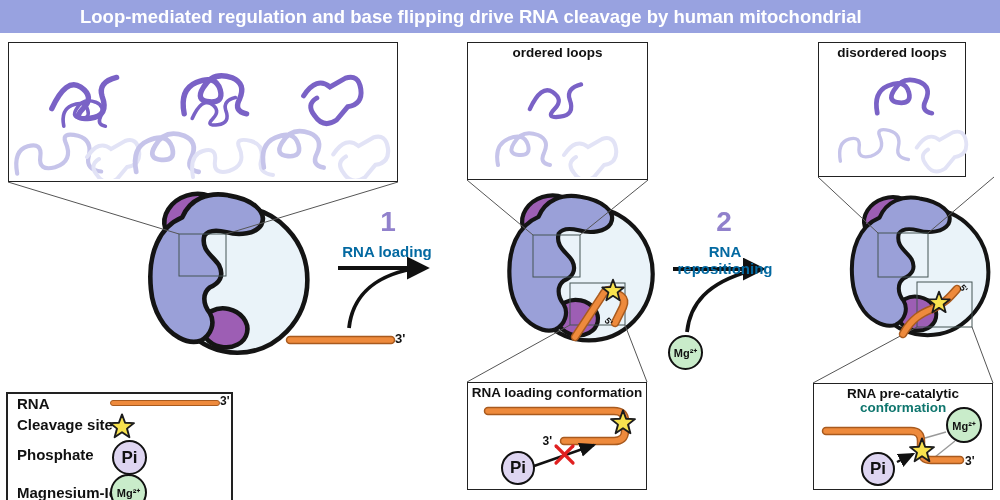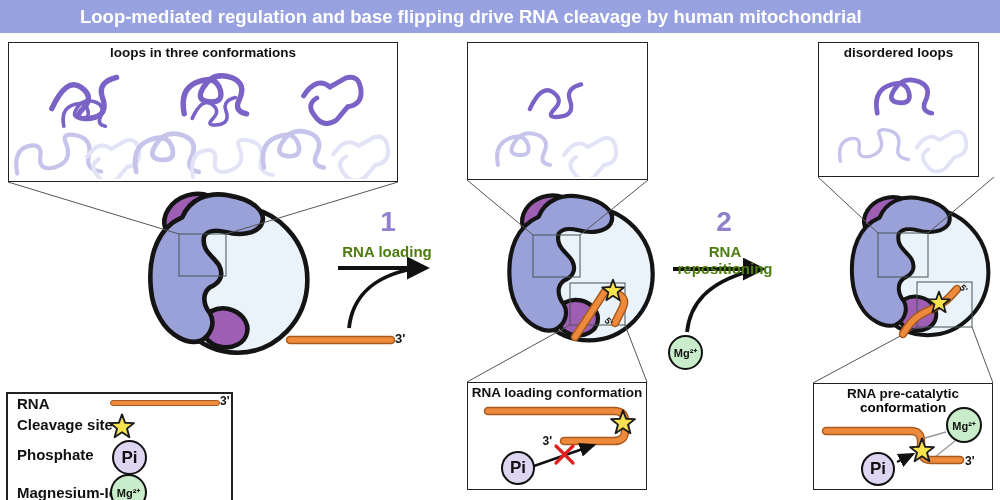--- a/index.html
+++ b/index.html
@@ -17,24 +17,24 @@
   .titlebar{position:absolute;left:0;top:0;width:1000px;height:33px;
     background:var(--titlebar_bg);color:var(--title_text);
     font-size:18.5px;font-weight:700;line-height:33px;white-space:nowrap;
     overflow:hidden;padding-left:80px;z-index:4}
   .baseSvg{position:absolute;left:0;top:0;z-index:1}
   .panel{position:absolute;background:#fff;border:1.8px solid var(--box_border);z-index:2}
   .panel svg{position:absolute;left:0;top:0}
   .ptitle{position:absolute;top:2px;left:0;right:0;text-align:center;
     font-size:13.5px;font-weight:700;color:#111;z-index:3}
   .ptitle2{position:absolute;top:16px;left:0;right:0;text-align:center;
-    font-size:13.5px;font-weight:700;color:#000000;z-index:3}
+    font-size:13.5px;font-weight:700;color:#0f766e;z-index:3}
   .stepnum{position:absolute;font-size:28px;font-weight:700;color:var(--step_number);
     text-align:center;z-index:3}
-  .steplabel{position:absolute;font-size:15px;font-weight:700;color:#4d7c0f;
+  .steplabel{position:absolute;font-size:15px;font-weight:700;color:#0369a1;
     text-align:center;z-index:3}
   .prime{position:absolute;font-size:13px;font-weight:700;color:#111;z-index:3}
   .circ{position:absolute;border-radius:50%;border:2.5px solid #111;
     display:flex;align-items:center;justify-content:center;
     font-weight:700;color:#111;z-index:3}
   .circ.pi{background:var(--pi_fill);font-size:17px}
   .circ.mg{background:var(--mg_fill);font-size:11px}
   .leg-label{position:absolute;left:9px;font-size:15px;font-weight:700;color:#111}
   .leg-rna-line{position:absolute;left:102px;top:6px;width:110px;height:6px;
     background:var(--rna);border:1px solid var(--rna_edge);border-radius:3px}
@@ -150,32 +150,32 @@
     <use href="#sq1" class="lp-dark" transform="translate(168,18) scale(1.2)"></use>
     <use href="#sq2" class="lp-dark" transform="translate(180,45) scale(0.8)"></use>
     <use href="#sq4" class="lp-dark" transform="translate(288,22) scale(1.1)"></use>
     <use href="#sq3" class="lp-l1" transform="translate(4,76) scale(1.05)"></use>
     <use href="#sq4" class="lp-l2" transform="translate(72,86) scale(1.0)"></use>
     <use href="#sq1" class="lp-l1" transform="translate(120,76) scale(1.2)"></use>
     <use href="#sq3" class="lp-l2" transform="translate(180,82) scale(1.0)"></use>
     <use href="#sq1" class="lp-l1" transform="translate(248,74) scale(1.15)"></use>
     <use href="#sq4" class="lp-l2" transform="translate(318,82) scale(1.05)"></use>
   </svg>
-  <div class="ptitle">loops in three conformations</div>
 </div>
 
 <div class="panel" style="left:467px;top:42px;width:181px;height:138px">
   <svg width="177" height="134" viewBox="0 0 177 134">
     <use href="#sq2" class="lp-dark" transform="translate(58,30) scale(0.95)"></use>
     <use href="#sq1" class="lp-l1" transform="translate(24,78) scale(1.0)"></use>
     <use href="#sq4" class="lp-l2" transform="translate(90,84) scale(1.0)"></use>
   </svg>
-</div>
-
-<div class="panel" style="left:818px;top:42px;width:161px;height:135px">
+  <div class="ptitle">ordered loops</div>
+</div>
+
+<div class="panel" style="left:818px;top:42px;width:148px;height:135px">
   <svg width="172" height="131" viewBox="0 0 172 131">
     <use href="#sq1" class="lp-dark" transform="translate(52,24) scale(1.05)"></use>
     <use href="#sq3" class="lp-l1" transform="translate(18,74) scale(0.85)"></use>
     <use href="#sq4" class="lp-l2" transform="translate(92,78) scale(0.95)"></use>
   </svg>
   <div class="ptitle">disordered loops</div>
 </div>
 
 <div class="panel" style="left:6px;top:392px;width:227px;height:124px;border-width:2px">
   <div class="leg-label" style="top:1px">RNA</div>

